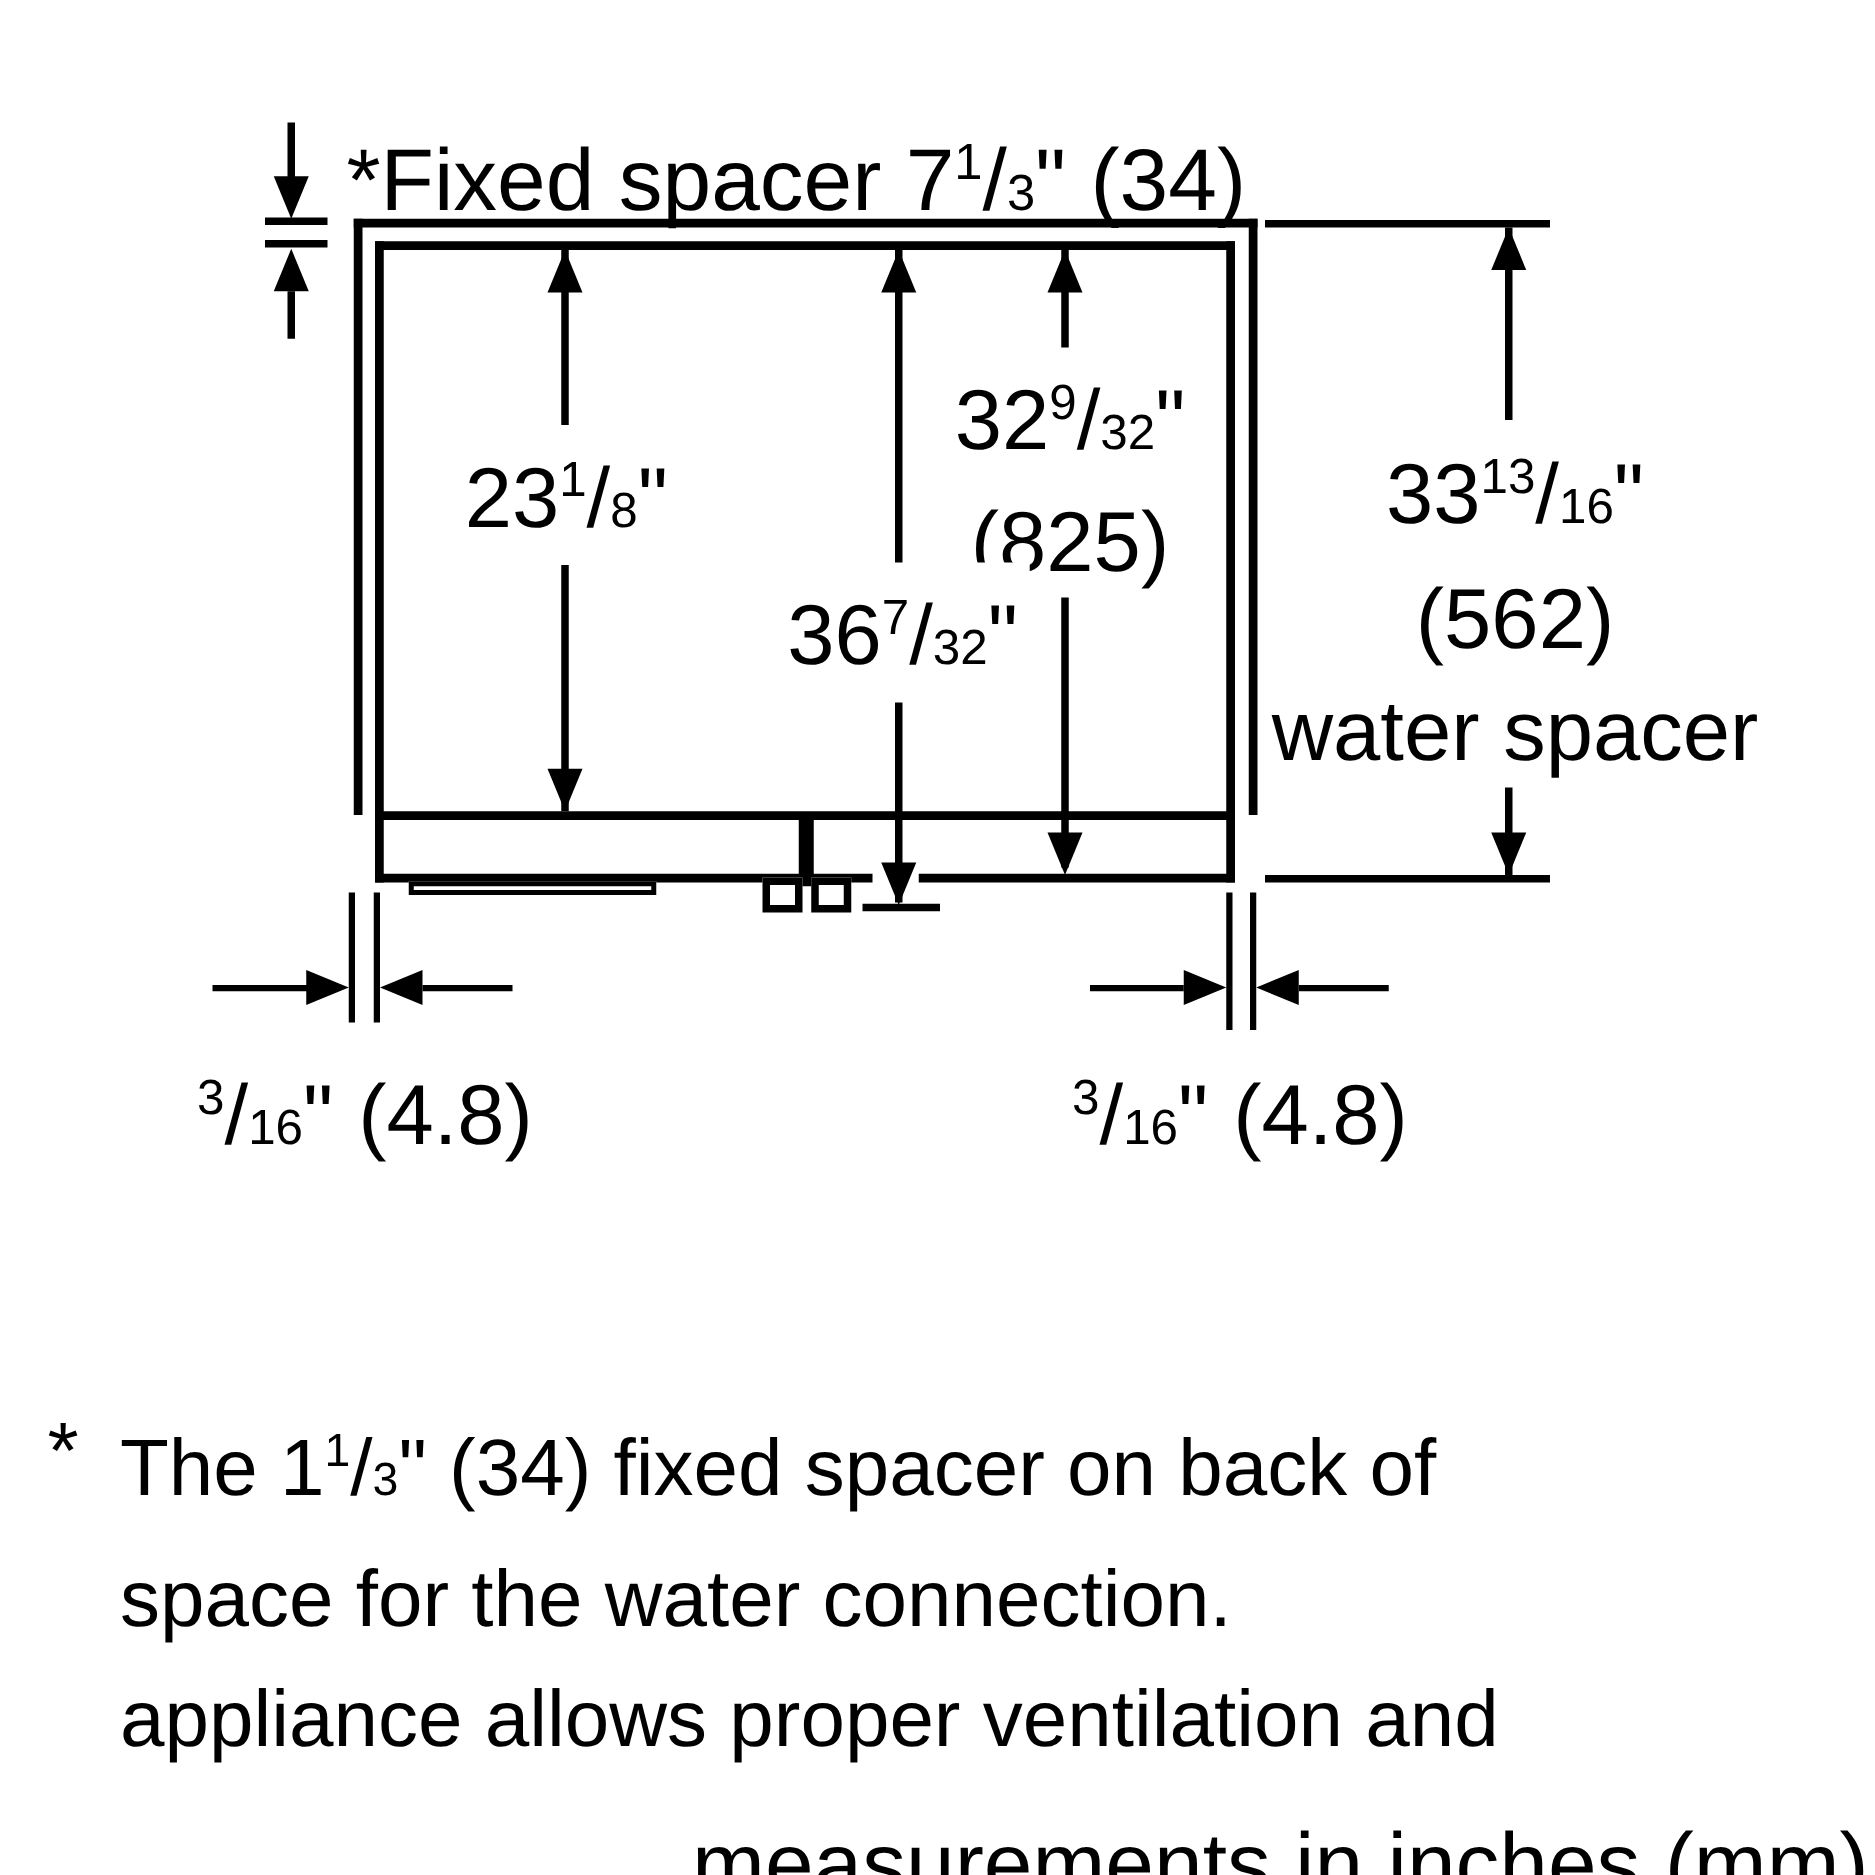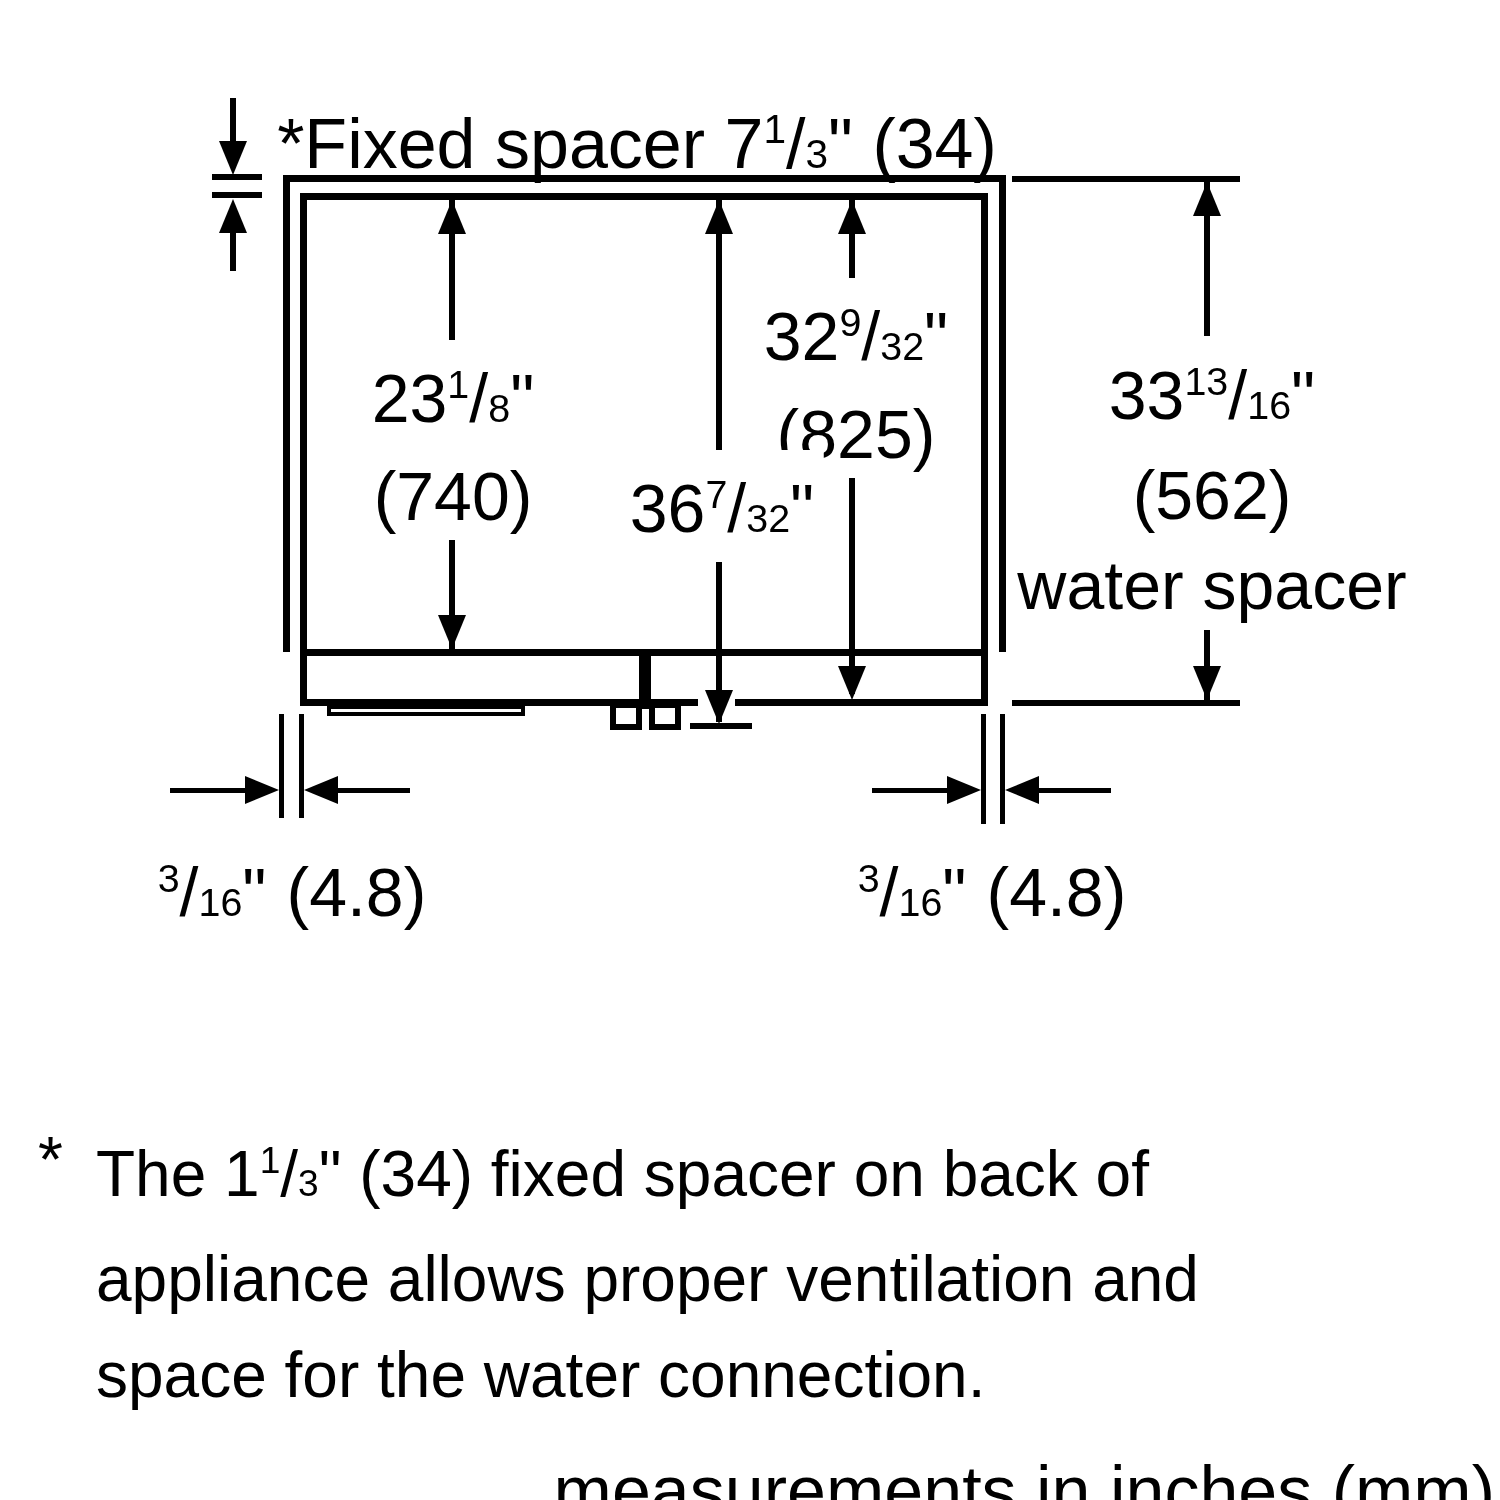--- a/index.html
+++ b/index.html
@@ -79,21 +79,20 @@
   <div class="ah ah-down" style="left:838px;top:666px"></div>
 
   <div class="ln" style="left:1012px;top:176px;width:228px;height:6px"></div>
   <div class="ln" style="left:1012px;top:700px;width:228px;height:6px"></div>
   <div class="ln" style="left:1204px;top:182px;width:6px;height:518px"></div>
   <div class="ah ah-up" style="left:1193px;top:182px"></div>
   <div class="ah ah-down" style="left:1193px;top:666px"></div>
 
   <div class="dim-label" style="left:453px;top:340px">
     <div><span>23</span><span class="fnum">1</span><span>/</span><span class="fden">8</span><span>"</span></div>
-    <div>(740)</div>
   </div>
 
   <div class="dim-label" style="left:856px;top:278px">
     <div><span>32</span><span class="fnum">9</span><span>/</span><span class="fden">32</span><span>"</span></div>
     <div>(825)</div>
   </div>
 
   <div class="dim-label" style="left:722px;top:450px">
     <div><span>36</span><span class="fnum">7</span><span>/</span><span class="fden">32</span><span>"</span></div>
   </div>
@@ -120,19 +119,19 @@
   <div class="ah ah-right" style="left:947px;top:776px"></div>
   <div class="ah ah-left" style="left:1005px;top:776px"></div>
   <div class="ln" style="left:1039px;top:788px;width:72px;height:5px"></div>
   <div class="gap-label" style="left:992px;top:836px">
     <span class="fnum">3</span><span>/</span><span class="fden">16</span><span>"</span><span class="mm-inline">(4.8)</span>
   </div>
 
   <div class="fn-marker">*</div>
   <div class="footnote">
     <div><span>The 1</span><span class="fnum">1</span><span>/</span><span class="fden">3</span><span>" (34) fixed spacer on back of</span></div>
+    <div>space for the water connection.</div>
     <div>appliance allows proper ventilation and</div>
-    <div>space for the water connection.</div>
   </div>
 
   <div class="units-note">measurements in inches (mm)</div>
 
 </div>
 
 </body></html>

